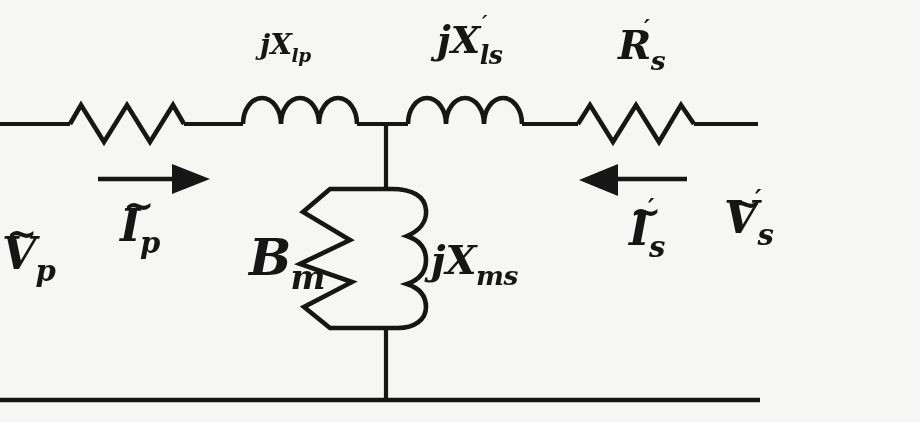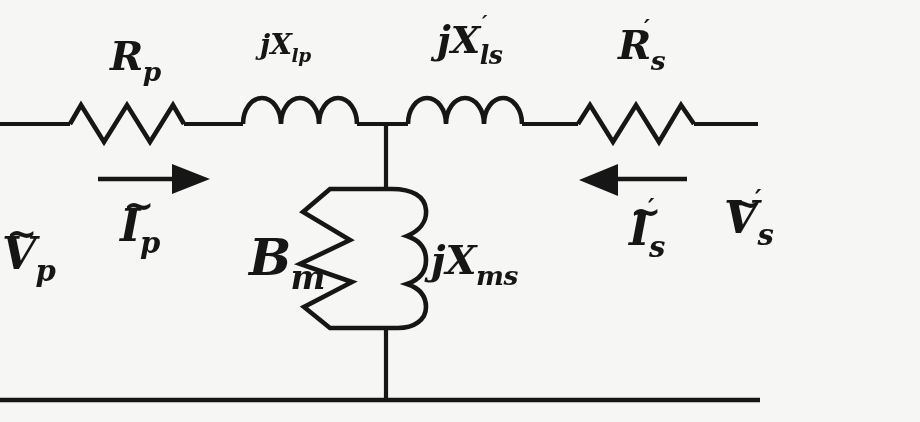--- a/index.html
+++ b/index.html
@@ -109,23 +109,20 @@
       <path class="wire thick" d="M 98,179 L 176,179"></path>
       <polygon class="head" points="172,164 210,179 172,194"></polygon>
     </g>
 
     <g>
       <path class="wire thick" d="M 614,179 L 687,179"></path>
       <polygon class="head" points="579,180 618,164 618,196"></polygon>
     </g>
   </svg>
 
-  <div class="ml" id="lbl-rp">
-    <span class="b">R</span><span class="s">p</span>
-  </div>
 
   <div class="ml" id="lbl-jxlp">
     <span class="b">jX</span><span class="s">lp</span>
   </div>
 
   <div class="ml" id="lbl-jxls">
     <span class="pr">′</span>
     <span class="b">jX</span><span class="s">ls</span>
   </div>
 

